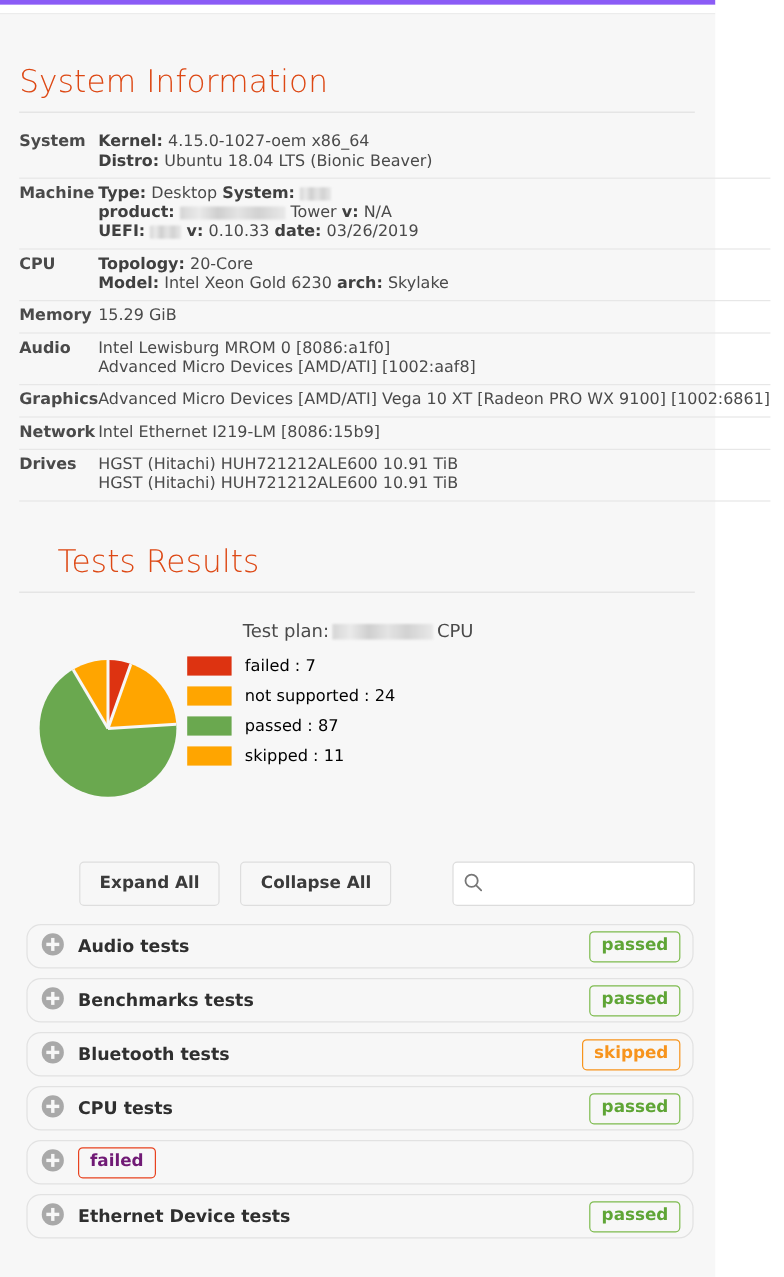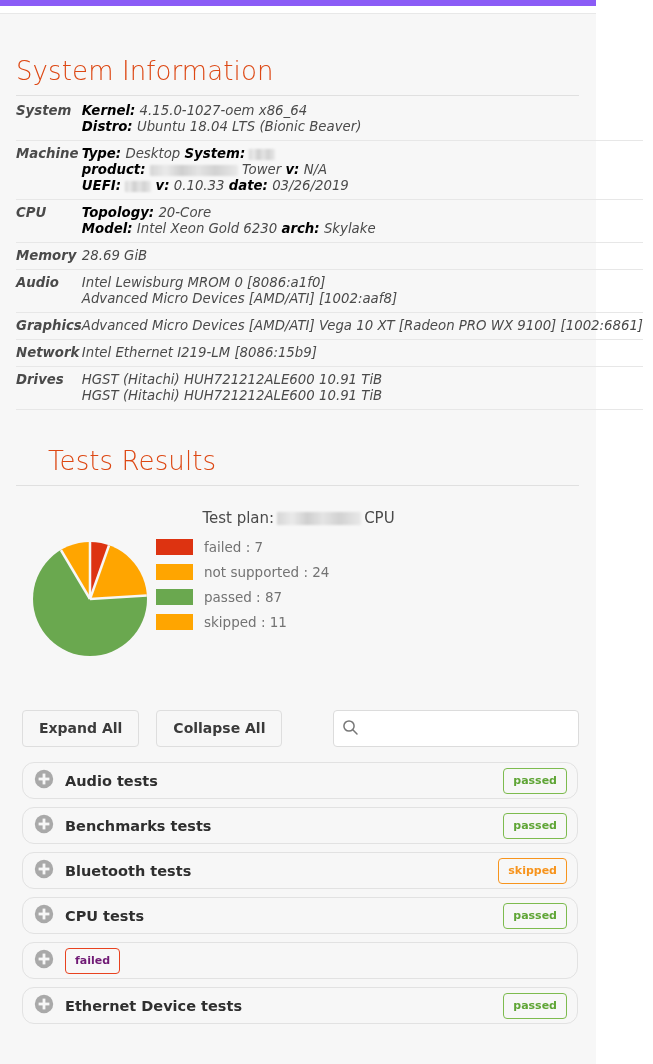--- a/index.html
+++ b/index.html
@@ -13,21 +13,21 @@
     overflow: hidden;
     font-family: "DejaVu Sans", "Liberation Sans", sans-serif;
     color: #333333;
   }
   .page {
     position: relative;
     width: 596px;
     height: 1064px;
     background: #f7f7f7;
     box-sizing: border-box;
-    border-top: 6px solid #8b5cf6;
+    border-top: 4px solid #8b5cf6;
   }
   .topstrip {
     position: absolute;
     top: 0; left: 0; right: 0;
     height: 7px;
     background: #ffffff;
     border-bottom: 1px solid #e8e8e8;
   }
   .content {
     position: absolute;
@@ -54,42 +54,41 @@
   .rule {
     height: 1px;
     background: #e0e0e0;
     margin: 0 0 0 0;
   }
 
   
   table.sysinfo {
     width: 100%;
     border-collapse: collapse;
-    margin-top: 2px;
-    font-style: italic;
+    margin-top: 12px;
   }
   table.sysinfo td {
     padding: 5px 0 5px 0;
     vertical-align: top;
     border-bottom: 1px solid #e7e7e7;
     font-size: 13.3px;
     line-height: 16px;
     color: #4a4a4a;
   }
   table.sysinfo tr:last-child td { border-bottom: 1px solid #e7e7e7; }
   td.key {
     width: 84px;
     font-weight: bold;
     color: #2e2e2e;
     padding-left: 4px;
     white-space: nowrap;
   }
   td.val { padding-left: 0; }
   .val .line { display: block; white-space: nowrap; }
-  .lbl { font-weight: bold; color: #000000; }
+  .lbl { font-weight: bold; color: #404040; }
   .redact {
     display: inline-block;
     vertical-align: -2px;
     background: linear-gradient(90deg,#d6d6d6 0%, #eaeaea 18%, #cfcfcf 36%, #e4e4e4 55%, #d2d2d2 74%, #e9e9e9 100%);
     filter: blur(1.1px);
     border-radius: 1px;
     height: 11px;
   }
 
   
@@ -133,21 +132,21 @@
     height: 25px;
   }
   .swatch {
     width: 37px;
     height: 16px;
     margin-right: 11px;
     flex: none;
   }
   .legend-label {
     font-size: 13.5px;
-    color: #737373;
+    color: #000000;
     white-space: nowrap;
   }
 
   
   .controls {
     display: flex;
     align-items: center;
     margin-top: 18px;
     padding-left: 6px;
   }
@@ -155,20 +154,21 @@
     background: #f7f7f7;
     border: 1px solid #dedede;
     border-radius: 4px;
     font-size: 14px;
     font-weight: bold;
     color: #3b3b3b;
     padding: 9px 16px;
     cursor: pointer;
     font-family: inherit;
     line-height: 17px;
+    margin-left: 44px;
   }
   .btn + .btn { margin-left: 17px; }
   .search-wrap {
     position: relative;
     margin-left: 51px;
     flex: 1;
   }
   .search-input {
     width: 100%;
     box-sizing: border-box;
@@ -204,21 +204,21 @@
     box-sizing: border-box;
   }
   .expand-icon { flex: none; margin-right: 11px; display: block; }
   .test-name {
     font-size: 14.5px;
     font-weight: bold;
     color: #2f2f2f;
     flex: 1;
   }
   .badge {
-    font-size: 11px;
+    font-size: 14px;
     font-weight: bold;
     border-radius: 4px;
     padding: 4px 9px 5px 9px;
     line-height: 15px;
     background: #f7f7f7;
     white-space: nowrap;
   }
   .badge.passed { color: #5fa536; border: 1px solid #7dbb4e; }
   .badge.failed { color: #701a75; border: 1px solid #e8421f; }
   .badge.skipped { color: #f7941d; border: 1px solid #f7941d; }
@@ -254,21 +254,21 @@
           <tr>
             <td class="key">CPU</td>
             <td class="val">
               <span class="line"><span class="lbl">Topology:</span> <span>20-Core</span></span>
               <span class="line"><span class="lbl">Model:</span> <span>Intel Xeon Gold 6230</span> <span class="lbl">arch:</span> <span>Skylake</span></span>
             </td>
           </tr>
           <tr>
             <td class="key">Memory</td>
             <td class="val">
-              <span class="line"><span>28.69 GiB</span></span>
+              <span class="line"><span>15.29 GiB</span></span>
             </td>
           </tr>
           <tr>
             <td class="key">Audio</td>
             <td class="val">
               <span class="line"><span>Intel Lewisburg MROM 0 [8086:a1f0]</span></span>
               <span class="line"><span>Advanced Micro Devices [AMD/ATI] [1002:aaf8]</span></span>
             </td>
           </tr>
           <tr>

